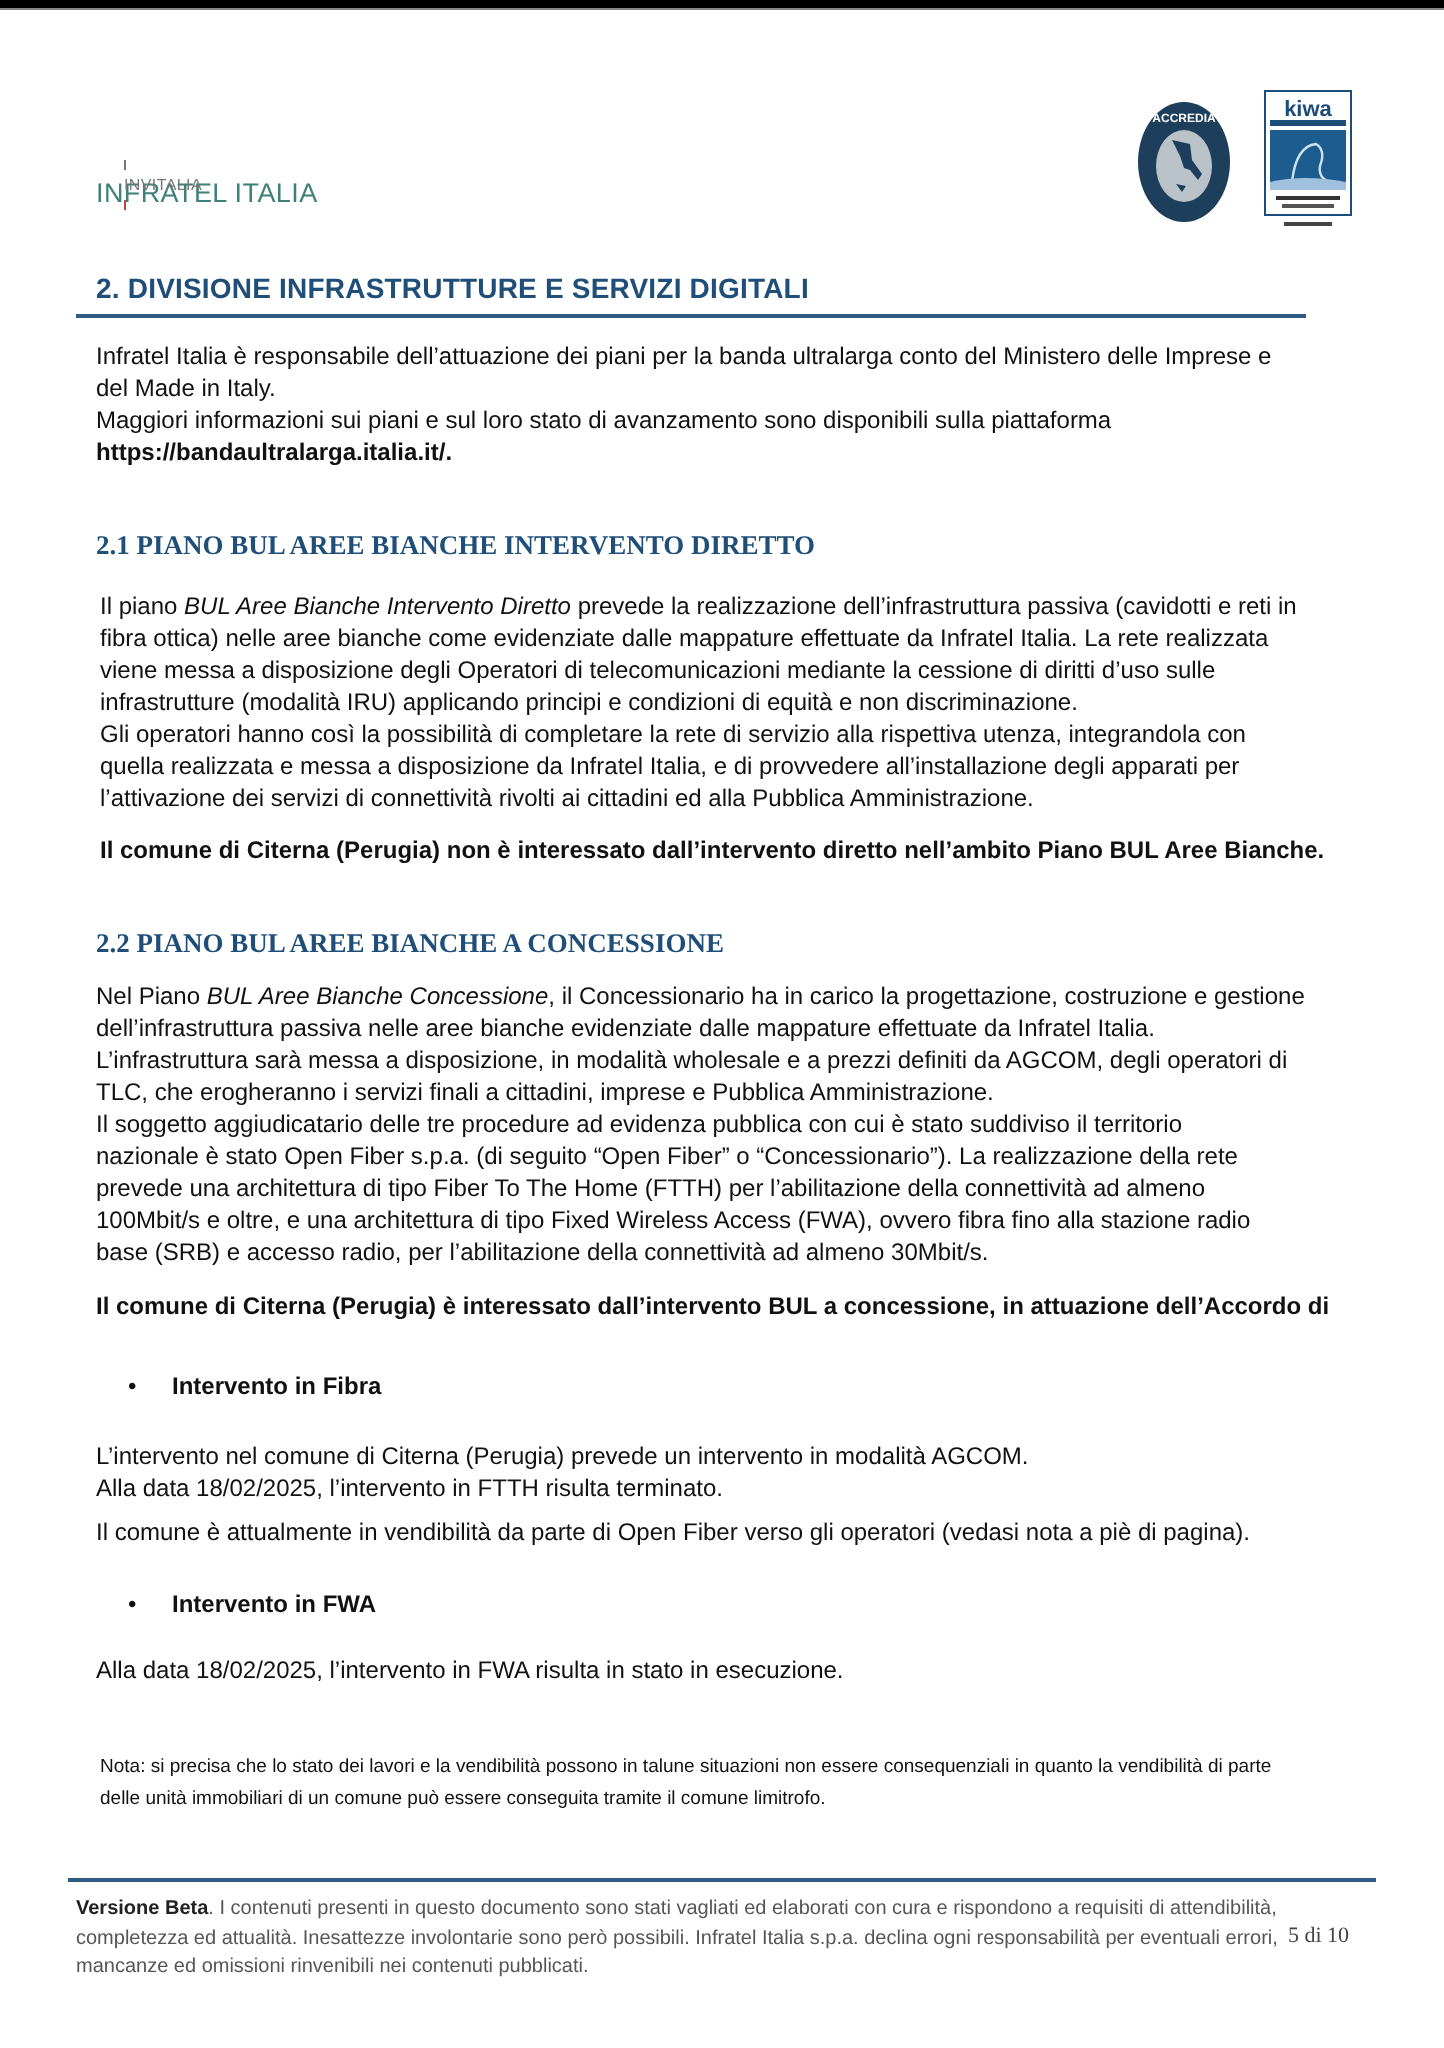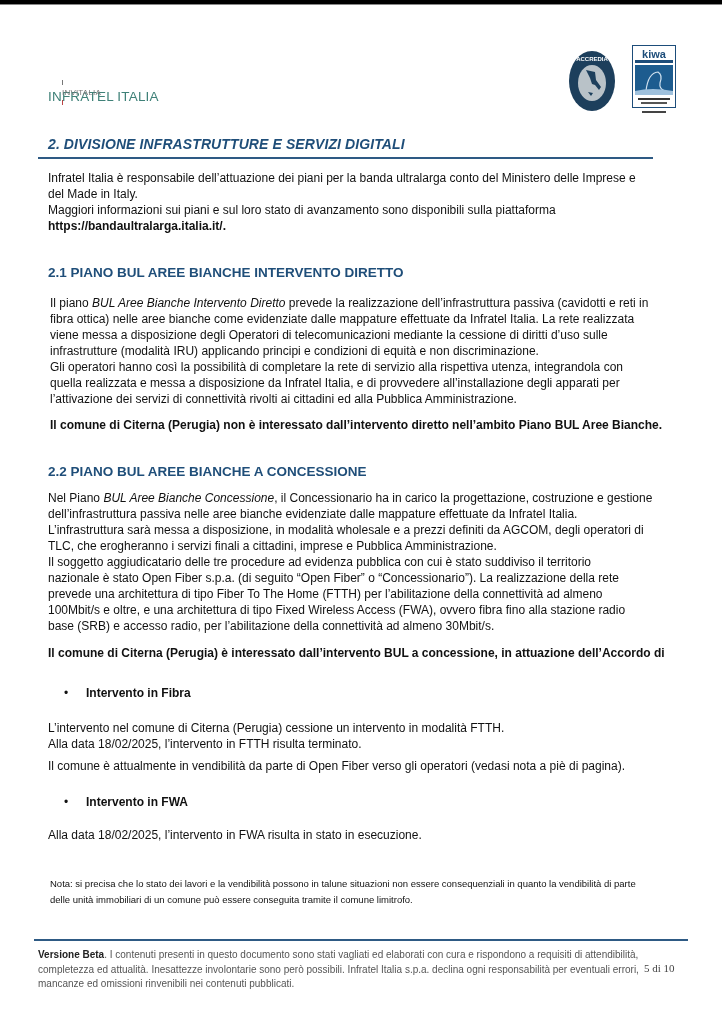--- a/index.html
+++ b/index.html
@@ -11,28 +11,28 @@
     .brand { position: absolute; left: 48px; top: 53px; font-size: 13.5px; color: #3f8178; letter-spacing: 0.2px; margin-top: 36px; }
     .sub-brand { position: absolute; left: 46px; top: 80px; width: 60px; height: 28px; }
     .sub-brand .tick { position: absolute; left: 16px; width: 1px; height: 5px; }
     .sub-brand .tick.t1 { top: 0; background: #777; }
     .sub-brand .tick.t2 { top: 20px; background: #b44; }
     .sub-brand .txt { position: absolute; left: 0; top: 8px; font-size: 8px; color: #777; letter-spacing: 0.2px; padding-left: 16px; }
 
     .accredia { position: absolute; left: 568px; top: 50px; width: 48px; height: 62px; }
     .kiwa { position: absolute; left: 632px; top: 45px; width: 44px; height: 72px; }
 
-    .h1 { position: absolute; left: 48px; top: 136px; font-size: 14px; color: #1f4e79; font-weight: bold; letter-spacing: 0.1px; font-style: italic; }
+    .h1 { position: absolute; left: 48px; top: 136px; font-size: 14px; color: #1f4e79; font-weight: bold; letter-spacing: 0.1px; }
     .h1-rule { position: absolute; left: 38px; top: 157px; width: 615px; height: 2px; background: #2e5a84; }
 
     .p { position: absolute; font-size: 12px; line-height: 16px; color: #111; white-space: nowrap; }
     .b { font-weight: bold; }
     .i { font-style: italic; }
 
-    .h2 { position: absolute; left: 48px; font-size: 13.5px; color: #1f4e79; font-weight: bold; }
+    .h2 { position: absolute; left: 48px; font-size: 13.5px; color: #1f4e79; font-weight: bold; font-family: Liberation Serif, serif; }
 
     .bullet { position: absolute; left: 64px; font-size: 12px; font-weight: bold; color: #111; }
     .bullet .dot { display: inline-block; width: 22px; font-weight: normal; }
 
     .note { position: absolute; left: 50px; top: 876px; font-size: 9.5px; line-height: 16px; color: #111; white-space: nowrap; }
 
     .foot-rule { position: absolute; left: 34px; top: 939px; width: 654px; height: 2px; background: #2e5a84; }
     .foot-text { position: absolute; left: 38px; top: 948px; font-size: 10px; line-height: 14.5px; color: #555; white-space: nowrap; }
     .foot-text .b { color: #222; }
     .page-num { position: absolute; left: 644px; top: 962px; font-size: 11px; color: #444; font-family: Liberation Serif, serif; }
@@ -108,21 +108,21 @@
 
 <div class="p b" style="left:48px; top:645px;">
   <div>Il comune di Citerna (Perugia) è interessato dall’intervento BUL a concessione, in attuazione dell’Accordo di</div>
 </div>
 
 <div class="bullet" style="top:686px;">
   <span class="dot">•</span><span>Intervento in Fibra</span>
 </div>
 
 <div class="p" style="left:48px; top:720px;">
-  <div>L’intervento nel comune di Citerna (Perugia) cessione un intervento in modalità FTTH.</div>
+  <div>L’intervento nel comune di Citerna (Perugia) prevede un intervento in modalità AGCOM.</div>
   <div>Alla data 18/02/2025, l’intervento in FTTH risulta terminato.</div>
 </div>
 <div class="p" style="left:48px; top:758px;">Il comune è attualmente in vendibilità da parte di Open Fiber verso gli operatori (vedasi nota a piè di pagina).</div>
 
 <div class="bullet" style="top:795px;">
   <span class="dot">•</span><span>Intervento in FWA</span>
 </div>
 
 <div class="p" style="left:48px; top:827px;">Alla data 18/02/2025, l’intervento in FWA risulta in stato in esecuzione.</div>
 

